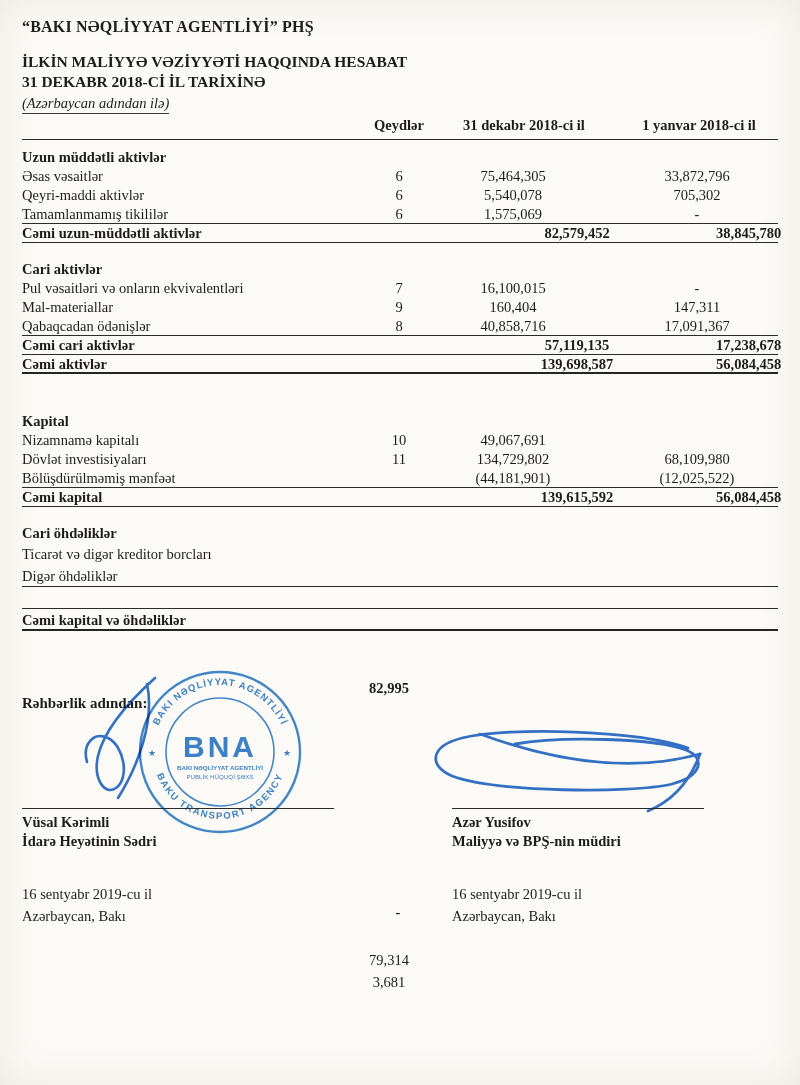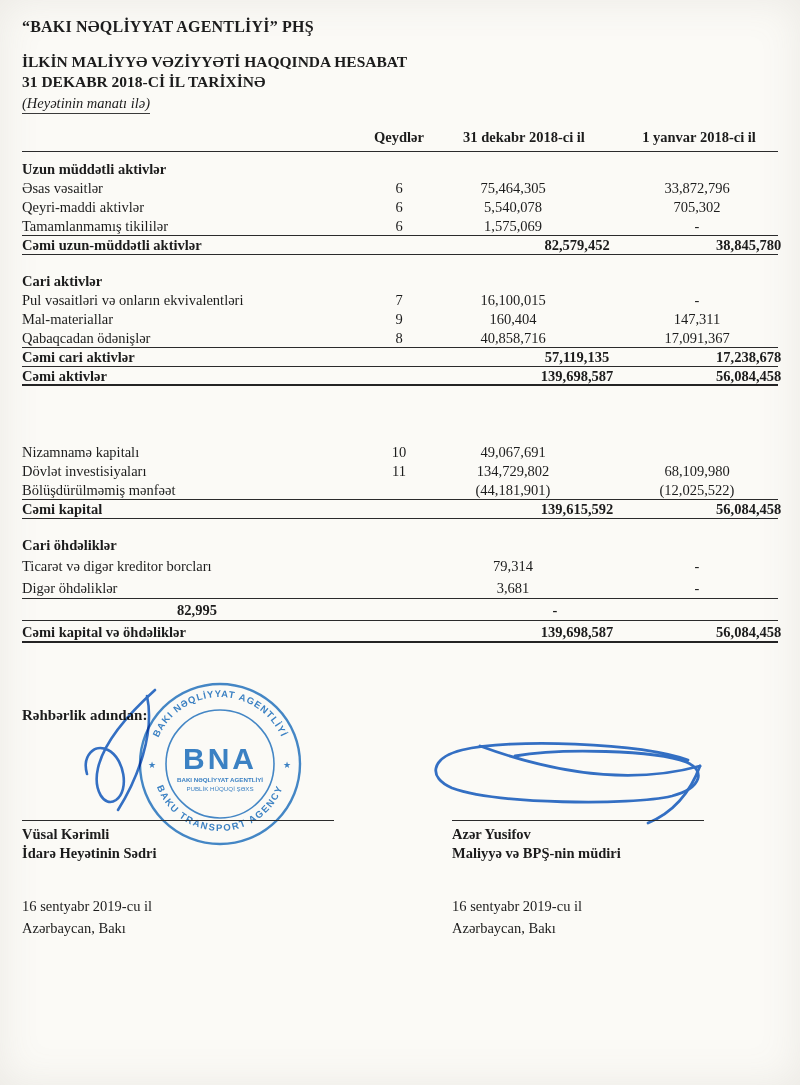--- a/index.html
+++ b/index.html
@@ -16,23 +16,23 @@
   .page { padding:16px 22px 0 22px; }
 
   
   .company { font-size:16px; font-weight:bold; letter-spacing:.2px; line-height:22px; }
   .title1 { font-size:15.5px; font-weight:bold; margin-top:14px; line-height:20px; }
   .title2 { font-size:15.5px; font-weight:bold; line-height:20px; }
   .curnote { font-size:14.5px; font-style:italic; margin-top:3px; }
   .curnote span { display:inline-block; border-bottom:1px solid #3a3a3a; padding-bottom:1px; }
 
   
-  .ftable { margin-top:12px; }
+  .ftable { margin-top:0; }
   .trow { display:flex; height:19px; line-height:19px; font-size:14.5px; }
-  .trow.tall { height:22px; line-height:22px; }
+  .trow.tall { height:22px; line-height:22px;flex-direction:column; }
   .trow.b { font-weight:bold;gap:32px; }
   .thead { height:26px; line-height:22px; border-bottom:1.6px solid #2b2b2b; font-weight:bold; margin-bottom:8px; }
   .cl  { flex:0 0 348px; }
   .cn  { flex:0 0 58px; text-align:center; }
   .cv  { flex:0 0 192px; text-align:center; padding-right:22px; }
   .cv2 { flex:1 1 auto; text-align:center; padding-right:4px; }
   .thead .cv { padding-right:0; }
   .thead .cv2 { padding-right:0; }
   .lb  { border-bottom:1.5px solid #2b2b2b; }
   .lb2 { border-bottom:2.6px solid #242424; }
@@ -59,21 +59,21 @@
 </style>
 </head>
 <body>
 
 <div class="page">
 
   <div>
     <div class="company">“BAKI NƏQLİYYAT AGENTLİYİ” PHŞ</div>
     <div class="title1">İLKİN MALİYYƏ VƏZİYYƏTİ HAQQINDA HESABAT</div>
     <div class="title2">31 DEKABR 2018-Cİ İL TARİXİNƏ</div>
-    <div class="curnote"><span>(Heyətinin manatı ilə)</span></div>
+    <div class="curnote"><span>(Azərbaycan adından ilə)</span></div>
   </div>
 
   <div class="ftable">
 
     <div class="trow thead">
       <span class="cl"></span>
       <span class="cn">Qeydlər</span>
       <span class="cv">31 dekabr 2018-ci il</span>
       <span class="cv2">1 yanvar 2018-ci il</span>
     </div>
@@ -144,20 +144,21 @@
     <div class="trow b lb2">
       <span class="cl">Cəmi aktivlər</span>
       <span class="cn"></span>
       <span class="cv">139,698,587</span>
       <span class="cv2">56,084,458</span>
     </div>
 
     <div class="sp2"></div>
 
     <div class="trow b">
+      <span class="cl">Kapital</span>
       <span class="cn"></span>
       <span class="cv"></span>
       <span class="cv2"></span>
     </div>
     <div class="trow">
       <span class="cl">Nizamnamə kapitalı</span>
       <span class="cn">10</span>
       <span class="cv">49,067,691</span>
       <span class="cv2"></span>
     </div>

